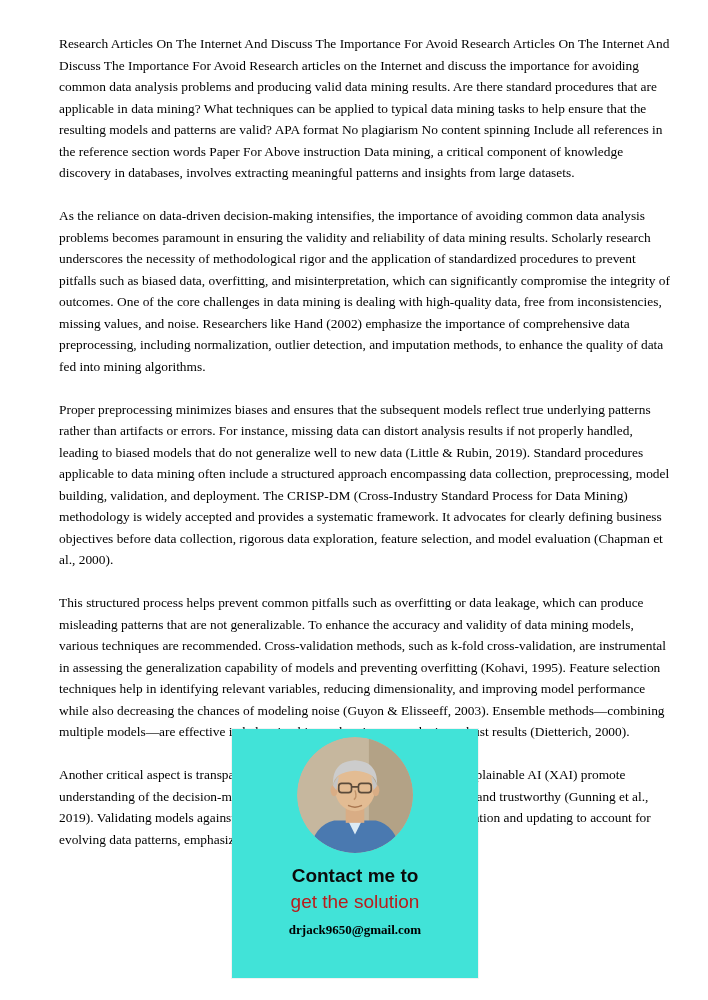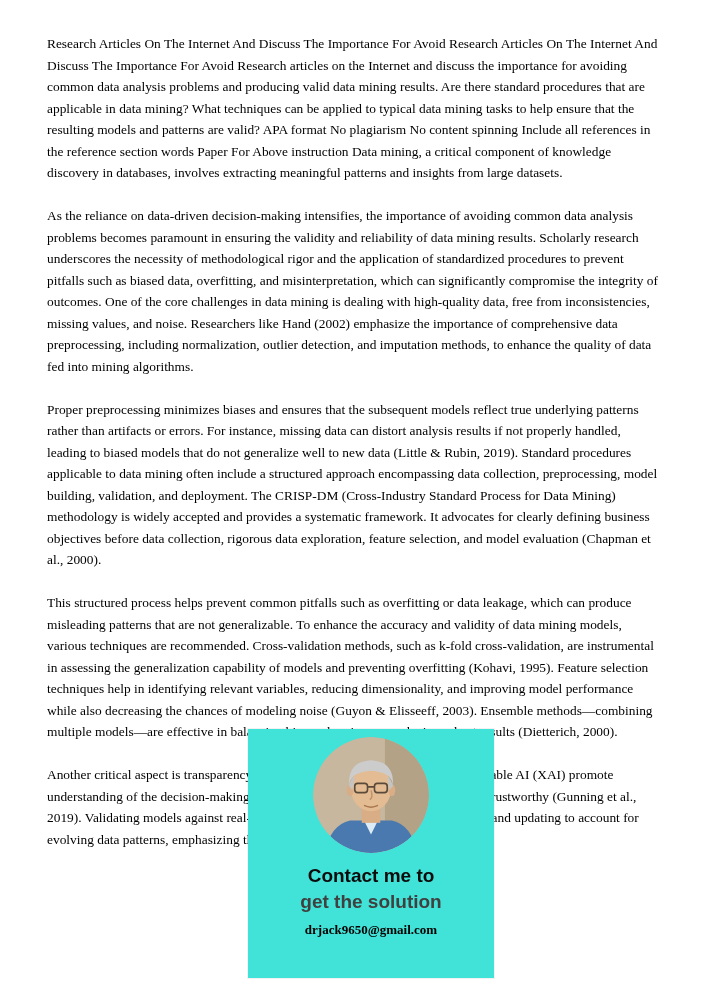--- a/index.html
+++ b/index.html
@@ -7,21 +7,21 @@
     position: relative;
     width: 708px;
     height: 1000px;
     background: #ffffff;
     overflow: hidden;
     font-family: "Liberation Serif", serif;
     color: #000000;
   }
   .text-col {
     position: absolute;
-    left: 47px;
+    left: 59px;
     top: 33px;
     width: 616px;
     font-size: 13.4px;
     line-height: 21.5px;
     text-align: left;
   }
   .text-col p { margin: 0 0 21.5px 0; }
 
   .overlay-card {
     position: absolute;
@@ -47,24 +47,24 @@
   .contact-line1 {
     margin-top: 10px;
     font-family: "Liberation Sans", sans-serif;
     font-weight: 700;
     font-size: 19px;
     line-height: 26px;
     color: #0b0b0b;
   }
   .contact-line2 {
     font-family: "Liberation Sans", sans-serif;
-    font-weight: 700;
+    font-weight: 400;
     font-size: 19px;
     line-height: 26px;
-    color: #404040;
+    color: #b91c1c;
   }
   .contact-email {
     margin-top: 7px;
     font-family: "Liberation Serif", serif;
     font-weight: 700;
     font-size: 13px;
     color: #000000;
   }
 </style>
 </head>
@@ -73,21 +73,21 @@
 <div class="page">
 
   <div class="text-col">
     <p>Research Articles On The Internet And Discuss The Importance For Avoid Research Articles On The Internet And Discuss The Importance For Avoid Research articles on the Internet and discuss the importance for avoiding common data analysis problems and producing valid data mining results. Are there standard procedures that are applicable in data mining? What techniques can be applied to typical data mining tasks to help ensure that the resulting models and patterns are valid? APA format No plagiarism No content spinning Include all references in the reference section words Paper For Above instruction Data mining, a critical component of knowledge discovery in databases, involves extracting meaningful patterns and insights from large datasets.</p>
     <p>As the reliance on data-driven decision-making intensifies, the importance of avoiding common data analysis problems becomes paramount in ensuring the validity and reliability of data mining results. Scholarly research underscores the necessity of methodological rigor and the application of standardized procedures to prevent pitfalls such as biased data, overfitting, and misinterpretation, which can significantly compromise the integrity of outcomes. One of the core challenges in data mining is dealing with high-quality data, free from inconsistencies, missing values, and noise. Researchers like Hand (2002) emphasize the importance of comprehensive data preprocessing, including normalization, outlier detection, and imputation methods, to enhance the quality of data fed into mining algorithms.</p>
     <p>Proper preprocessing minimizes biases and ensures that the subsequent models reflect true underlying patterns rather than artifacts or errors. For instance, missing data can distort analysis results if not properly handled, leading to biased models that do not generalize well to new data (Little &amp; Rubin, 2019). Standard procedures applicable to data mining often include a structured approach encompassing data collection, preprocessing, model building, validation, and deployment. The CRISP-DM (Cross-Industry Standard Process for Data Mining) methodology is widely accepted and provides a systematic framework. It advocates for clearly defining business objectives before data collection, rigorous data exploration, feature selection, and model evaluation (Chapman et al., 2000).</p>
     <p>This structured process helps prevent common pitfalls such as overfitting or data leakage, which can produce misleading patterns that are not generalizable. To enhance the accuracy and validity of data mining models, various techniques are recommended. Cross-validation methods, such as k-fold cross-validation, are instrumental in assessing the generalization capability of models and preventing overfitting (Kohavi, 1995). Feature selection techniques help in identifying relevant variables, reducing dimensionality, and improving model performance while also decreasing the chances of modeling noise (Guyon &amp; Elisseeff, 2003). Ensemble methods—combining multiple models—are effective in balancing bias and variance, producing robust results (Dietterich, 2000).</p>
     <p>Another critical aspect is transparency and interpretability. Techniques like explainable AI (XAI) promote understanding of the decision-making process, ensuring that models are valid and trustworthy (Gunning et al., 2019). Validating models against real-world scenarios requires ongoing evaluation and updating to account for evolving data patterns, emphasizing that</p>
   </div>
 
-  <div class="overlay-card" style="background-color: rgb(65, 227, 216); margin-left: 16px;">
+  <div class="overlay-card" style="background-color: rgb(65, 227, 216);">
 
     <div class="avatar">
       <svg viewBox="0 0 100 100" xmlns="http://www.w3.org/2000/svg" aria-hidden="true">
         <defs>
           <clipPath id="avclip">
               <circle cx="50" cy="50" r="50"></circle>
             </clipPath>
         </defs>
         <g clip-path="url(#avclip)">
 

